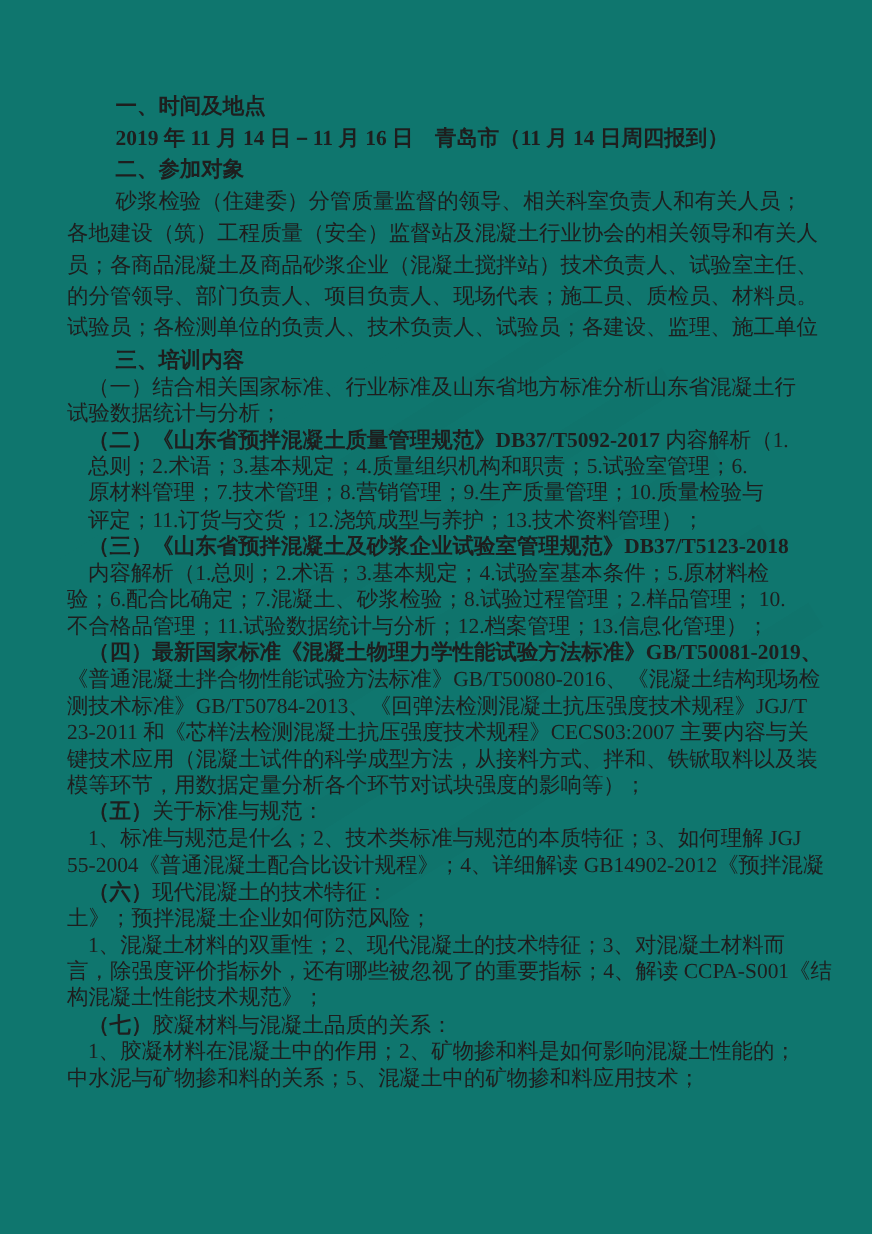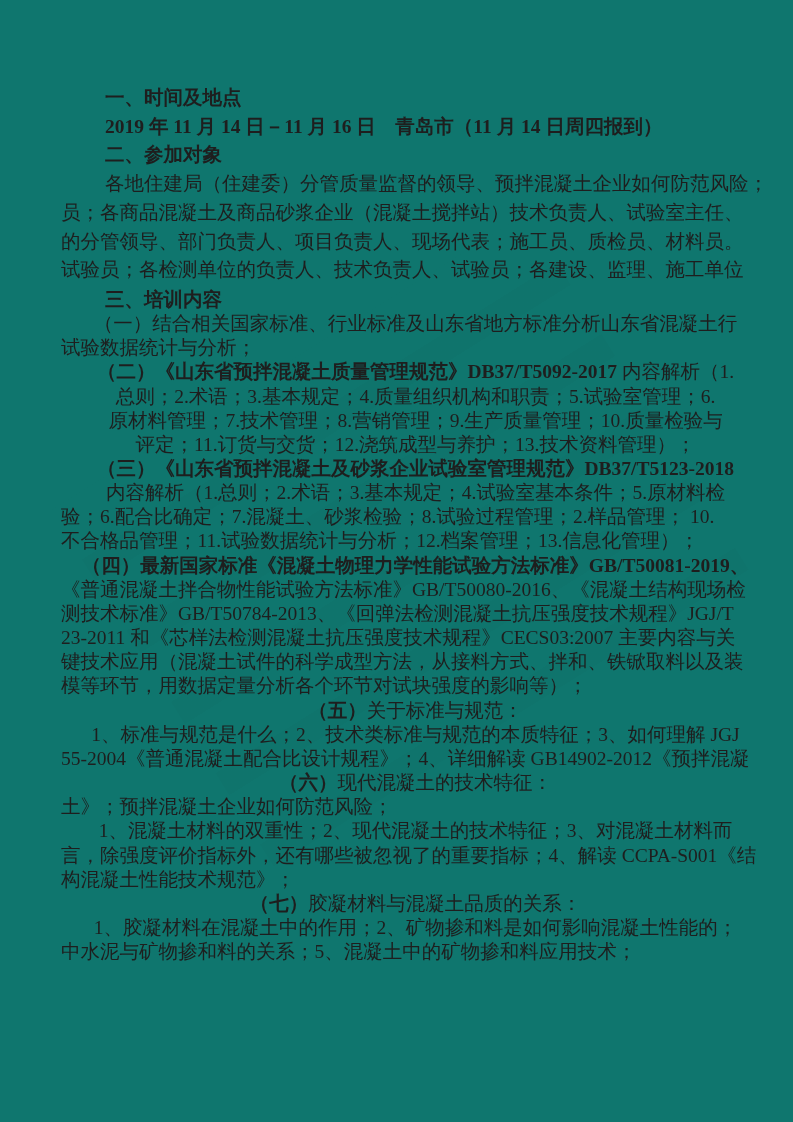--- a/index.html
+++ b/index.html
@@ -17,21 +17,21 @@
     position: absolute;
     left: 61px;
     top: 84px;
     width: 690px;
   }
   .block .line {
     white-space: pre;
     font-size: 19.5px;
   }
   .ind0 { padding-left: 0; }
-  .ind1 { padding-left: 19px; text-align: center; }
+  .ind1 { padding-left: 19px; }
   .ind2 { padding-left: 44px; }
   .seg.bold { font-weight: bold; }
   .watermark {
     position: absolute;
     left: 120px;
     top: 330px;
     width: 560px;
     height: 420px;
     transform: rotate(-32deg);
     background: repeating-linear-gradient(
@@ -48,21 +48,22 @@
 </head>
 <body>
 
 <div class="page">
   <div class="watermark"></div>
   <div class="content">
       <div class="block" style="line-height: 28.7px; margin-top: 0px;">
         <div class="line ind2"><span class="seg bold">一、时间及地点</span></div>
         <div class="line ind2"><span class="seg bold">2019 年 11 月 14 日－11 月 16 日　青岛市（11 月 14 日周四报到）</span></div>
         <div class="line ind2"><span class="seg bold">二、参加对象</span></div>
-        <div class="line ind2"><span class="seg">各地住建局（住建委）分管质量监督的领导、预拌混凝土企业如何防范风险；</span></div>
+        <div class="line ind2"><span class="seg">砂浆检验（住建委）分管质量监督的领导、相关科室负责人和有关人员；</span></div>
+        <div class="line ind0"><span class="seg">各地建设（筑）工程质量（安全）监督站及混凝土行业协会的相关领导和有关人</span></div>
         <div class="line ind0"><span class="seg">员；各商品混凝土及商品砂浆企业（混凝土搅拌站）技术负责人、试验室主任、</span></div>
         <div class="line ind0"><span class="seg">的分管领导、部门负责人、项目负责人、现场代表；施工员、质检员、材料员。</span></div>
         <div class="line ind0"><span class="seg">试验员；各检测单位的负责人、技术负责人、试验员；各建设、监理、施工单位</span></div>
       </div>
       <div class="block" style="line-height: 24.15px; margin-top: 3px;">
         <div class="line ind2"><span class="seg bold">三、培训内容</span></div>
         <div class="line ind1"><span class="seg">（一）结合相关国家标准、行业标准及山东省地方标准分析山东省混凝土行</span></div>
         <div class="line ind0"><span class="seg">试验数据统计与分析；</span></div>
         <div class="line ind1"><span class="seg bold">（二）《山东省预拌混凝土质量管理规范》DB37/T5092-2017</span><span class="seg"> 内容解析（1.</span></div>
         <div class="line ind1"><span class="seg">总则；2.术语；3.基本规定；4.质量组织机构和职责；5.试验室管理；6.</span></div>

